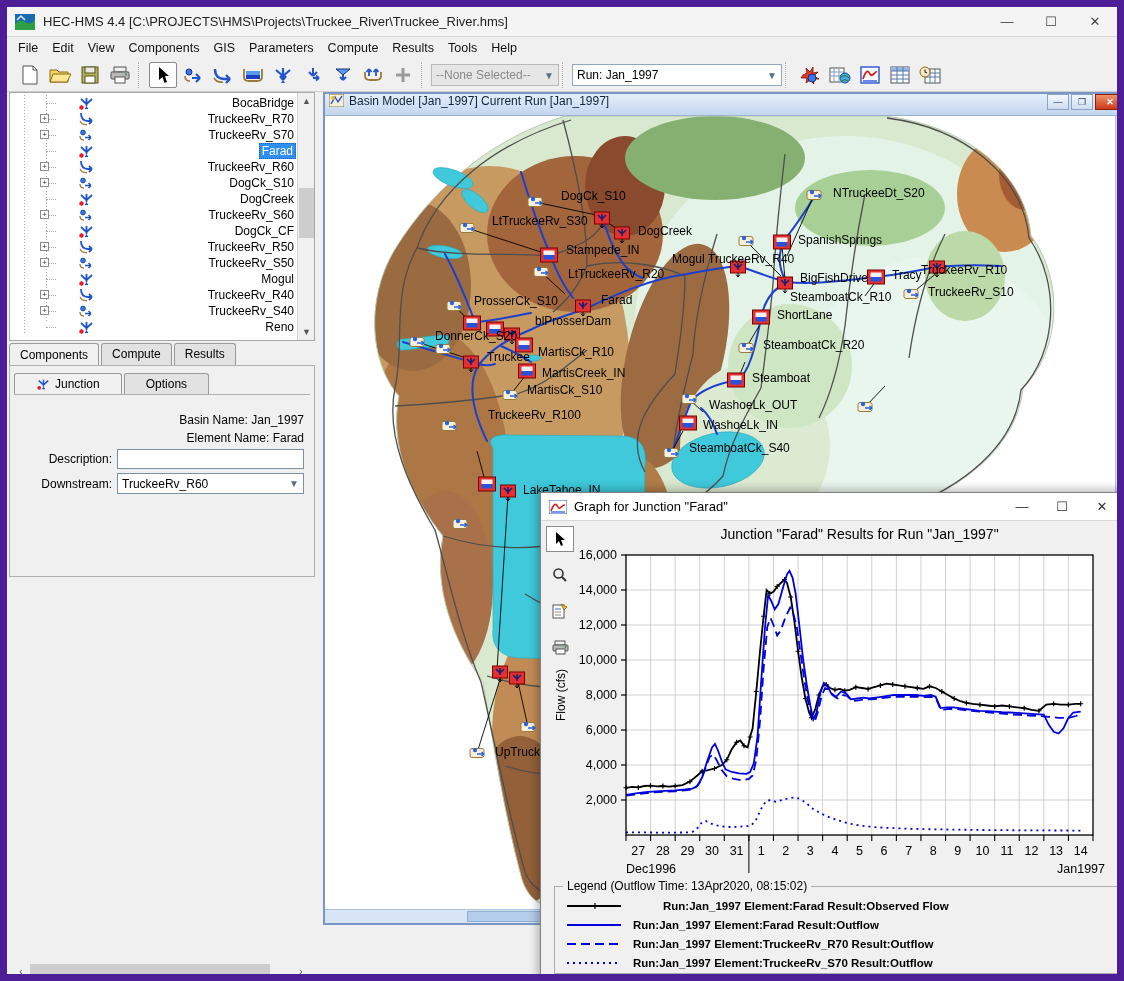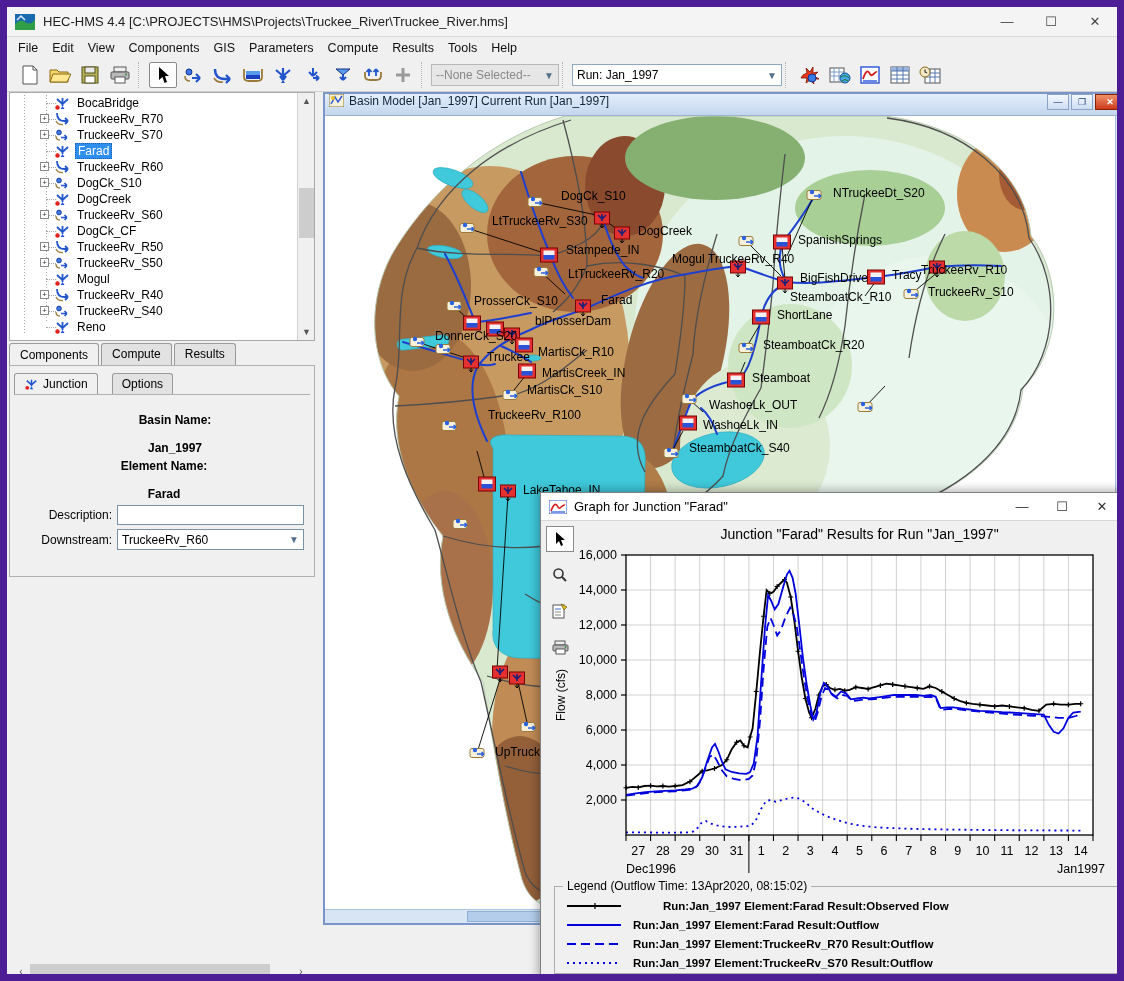--- a/index.html
+++ b/index.html
@@ -21,41 +21,41 @@
   .tsep{width:7px;height:26px;margin:0 3px;border-left:1px dotted #b5b5b5;}
   .combo{height:22px;border:1px solid #8fa8c0;background:#fff;display:flex;align-items:center;padding:0 4px;position:relative;font-size:12px;}
   .combo .chev{margin-left:auto;color:#56708a;font-size:10px;padding-left:6px;}
   .combo.disabled{background:#e6e6e6;color:#8a8a8a;border-color:#b8b8b8;}
   
   .left-panel{position:absolute;left:0;top:85px;width:312px;height:896px;background:#f0f0f0;}
   .tree-wrap{position:absolute;left:2px;top:0;width:306px;height:249px;background:#fff;border:1px solid #a8a8a8;overflow:hidden;}
   .tree{position:absolute;left:0;top:2px;width:286px;
     background-image:repeating-linear-gradient(to bottom,#a8a8a8 0 1px,transparent 1px 3px),repeating-linear-gradient(to bottom,#a8a8a8 0 1px,transparent 1px 3px);
     background-size:1px 100%,1px 95%;background-position:14px 0,36px 0;background-repeat:no-repeat;}
-  .trow{height:16px;display:flex;align-items:center;position:relative;padding-left:44px;white-space:nowrap;}
+  .trow{height:16px;display:flex;align-items:center;position:relative;padding-left:68px;white-space:nowrap;justify-content:space-between;}
   .trow .stub{position:absolute;left:36px;top:8px;width:10px;border-top:1px dotted #a8a8a8;}
   .trow .expand{position:absolute;left:30px;top:3px;width:9px;height:9px;border:1px solid #8a8a8a;background:#fff;font-size:8px;line-height:7px;text-align:center;color:#333;}
   .trow .ticon{width:17px;height:14px;margin-right:4px;flex:none;}
   .trow .tlabel{padding:0 2px;font-size:12px;}
   .trow.selected .tlabel{background:#2f8fef;color:#fff;border:1px dotted #1a5fb0;}
   .vscroll{position:absolute;right:0;top:0;width:17px;height:100%;background:#f0f0f0;border-left:1px solid #d0d0d0;}
   .vscroll .arr{position:absolute;left:0;width:17px;height:16px;color:#555;font-size:9px;text-align:center;line-height:16px;background:#f0f0f0;}
   .vscroll .thumb{position:absolute;left:1px;width:15px;background:#cdcdcd;}
   
   .panel-tabs{position:absolute;left:2px;top:250px;height:23px;display:flex;align-items:flex-end;}
   .ptab{padding:3px 10px 4px;border:1px solid #9a9a9a;border-bottom:none;background:#e2e2e2;margin-right:2px;border-radius:3px 3px 0 0;font-size:12px;}
   .ptab.active{background:#f0f0f0;position:relative;top:1px;padding-top:4px;}
   .editor{position:absolute;left:2px;top:273px;width:306px;height:212px;background:#f0f0f0;border:1px solid #b0b0b0;}
   .etabs{position:absolute;left:4px;top:4px;display:flex;align-items:flex-end;height:24px;}
-  .etab{padding:3px 9px;border:1px solid #9a9a9a;border-bottom:none;background:#e2e2e2;margin-right:14px;border-radius:3px 3px 0 0;display:flex;align-items:center;gap:4px;font-size:12px;text-align:center;}
+  .etab{padding:3px 21px;border:1px solid #9a9a9a;border-bottom:none;background:#e2e2e2;margin-right:2px;border-radius:3px 3px 0 0;display:flex;align-items:center;gap:4px;font-size:12px;text-align:center;}
   .etab.active{background:#f0f0f0;}
   .ebody{position:absolute;left:4px;top:28px;right:4px;bottom:4px;border-top:1px solid #b0b0b0;padding-top:14px;}
   .erow{display:flex;align-items:center;margin:4px 6px;}
   .erow .elabel{width:92px;text-align:right;margin-right:5px;flex:none;}
-  .erow.bold{font-weight:bold;justify-content:flex-end;padding-left:26px;flex-direction:column;}
+  .erow.bold{font-weight:normal;justify-content:flex-end;padding-left:26px;}
   .einput{flex:1;height:20px;border:1px solid #7a92a8;background:#fff;padding:0 4px;font-size:12px;}
   .ecombo{flex:1;height:21px;border:1px solid #7a92a8;background:#fff;display:flex;align-items:center;padding:0 4px;font-size:12px;}
   .ecombo .chev{margin-left:auto;color:#56708a;font-size:10px;}
   .hscroll{position:absolute;left:6px;bottom:8px;width:296px;height:17px;background:#f0f0f0;}
   .hscroll .arr{position:absolute;top:0;width:16px;height:17px;color:#555;font-size:10px;text-align:center;line-height:17px;}
   .hscroll .thumb{position:absolute;top:1px;height:15px;background:#cdcdcd;}
   
   .basin-window{position:absolute;left:316px;top:85px;width:808px;height:833px;background:#fff;border:2px solid #7a96c8;}
   .basin-titlebar{position:absolute;left:0;top:0;width:100%;height:22px;background:linear-gradient(#e4eefb,#c3d6ee);border-bottom:1px solid #9ab1d0;display:flex;align-items:flex-start;padding:0 4px;font-size:12px;color:#10243a;}
   .basin-titlebar .bticon{width:15px;height:13px;margin-right:5px;}

